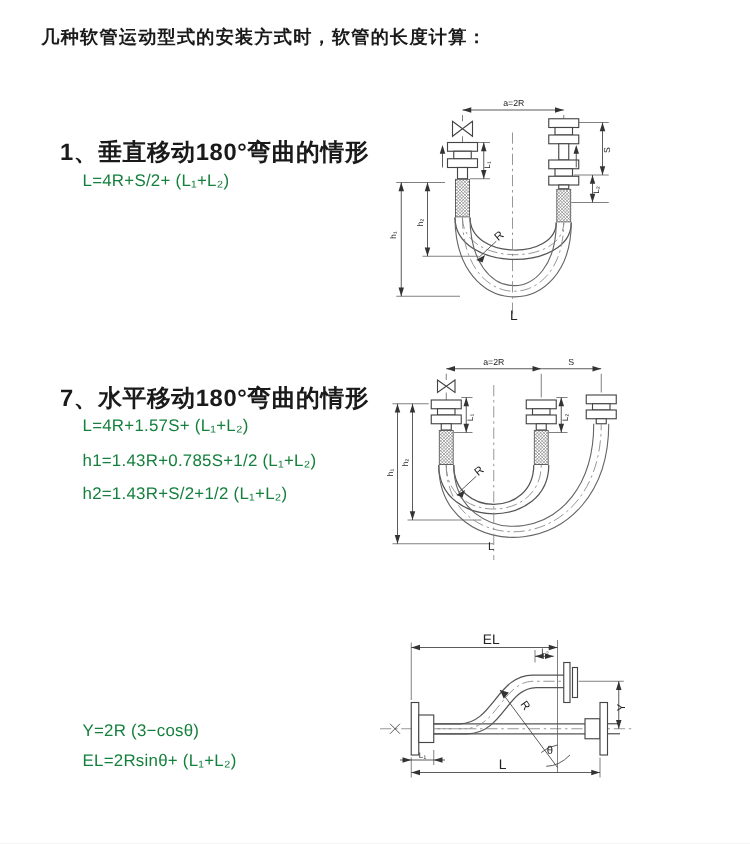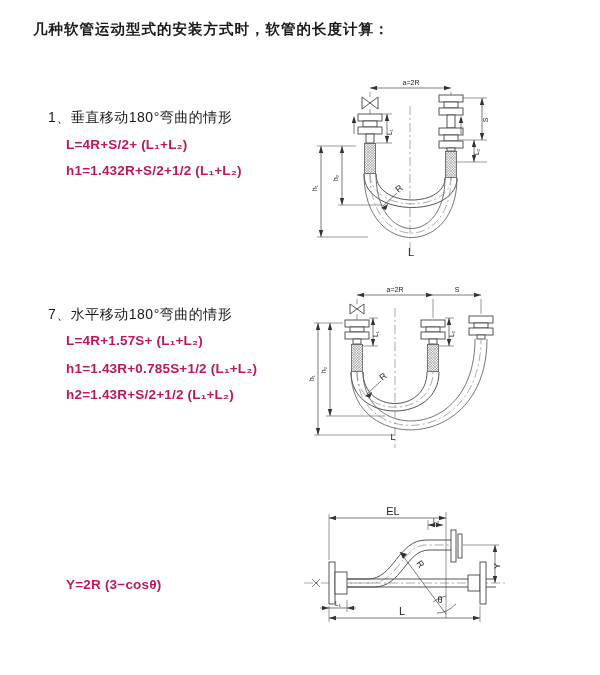--- a/index.html
+++ b/index.html
@@ -1,20 +1,20 @@
 <!DOCTYPE html>
 <html><head>
 <meta charset="utf-8">
 <style>
   html,body{margin:0;padding:0;background:#e8e8e8;}
   #page{position:relative;width:600px;height:675px;background:#ffffff;overflow:hidden;
         font-family:"Liberation Sans","DejaVu Sans",sans-serif;color:#1a1a1a;}
   .title{position:absolute;font-size:14.5px;font-weight:700;letter-spacing:1px;white-space:nowrap;}
-  .heading{position:absolute;font-size:14px;font-weight:400;letter-spacing:0.5px;white-space:nowrap;}
-  .formula{position:absolute;font-size:13.5px;font-weight:700;color:#be185d;white-space:nowrap;letter-spacing:0.2px;}
+  .heading{position:absolute;font-size:19px;font-weight:700;letter-spacing:0.5px;white-space:nowrap;}
+  .formula{position:absolute;font-size:13.5px;font-weight:400;color:#15803d;white-space:nowrap;letter-spacing:0.2px;}
   .diag{position:absolute;}
   svg text{font-family:"Liberation Sans","DejaVu Sans",sans-serif;fill:#222;}
   .dim{stroke:#444;stroke-width:0.7;fill:none;}
   .ext{stroke:#555;stroke-width:0.6;fill:none;}
   .cl{stroke:#888;stroke-width:0.7;fill:none;stroke-dasharray:9,3,2,3;}
   .hose{stroke:#555;stroke-width:1;fill:none;}
   .hose2{stroke:#666;stroke-width:0.9;fill:none;}
   .fit{fill:#fff;stroke:#444;stroke-width:0.9;}
   .ah{fill:#333;stroke:none;}
   .lbl{font-size:7px;}
@@ -24,28 +24,28 @@
 </style>
 </head>
 <body>
 
 <div id="page">
 
   <div class="title" style="left:33px;top:20px">几种软管运动型式的安装方式时，软管的长度计算：</div>
 
   <div class="heading" style="left:48px;top:109px">1、垂直移动180°弯曲的情形</div>
   <div class="formula" style="left:66px;top:137px">L=4R+S/2+ (L₁+L₂)</div>
-  <div class="formula" style="left:66px;top:163px">h1=1.432R+S/2+1/2 (L₁+L₂)</div>
 
   <div class="heading" style="left:48px;top:306px">7、水平移动180°弯曲的情形</div>
   <div class="formula" style="left:66px;top:333px">L=4R+1.57S+ (L₁+L₂)</div>
   <div class="formula" style="left:66px;top:361px">h1=1.43R+0.785S+1/2 (L₁+L₂)</div>
   <div class="formula" style="left:66px;top:387px">h2=1.43R+S/2+1/2 (L₁+L₂)</div>
 
   <div class="formula" style="left:66px;top:577px">Y=2R (3−cosθ)</div>
+  <div class="formula" style="left:66px;top:601px">EL=2Rsinθ+ (L₁+L₂)</div>
 
   <svg class="diag" style="left:308px;top:66px" width="285" height="200" viewBox="0 0 285 200">
 
     <line class="ext" x1="62" y1="26" x2="62" y2="31"></line>
     <line class="ext" x1="143" y1="26" x2="143" y2="29"></line>
     <line class="dim" x1="62" y1="22" x2="143" y2="22"></line>
     <polygon class="ah" points="62,22 69,19.8 69,24.2"></polygon>
     <polygon class="ah" points="143,22 136,19.8 136,24.2"></polygon>
     <text class="lbl" x="103" y="19" text-anchor="middle">a=2R</text>
 

